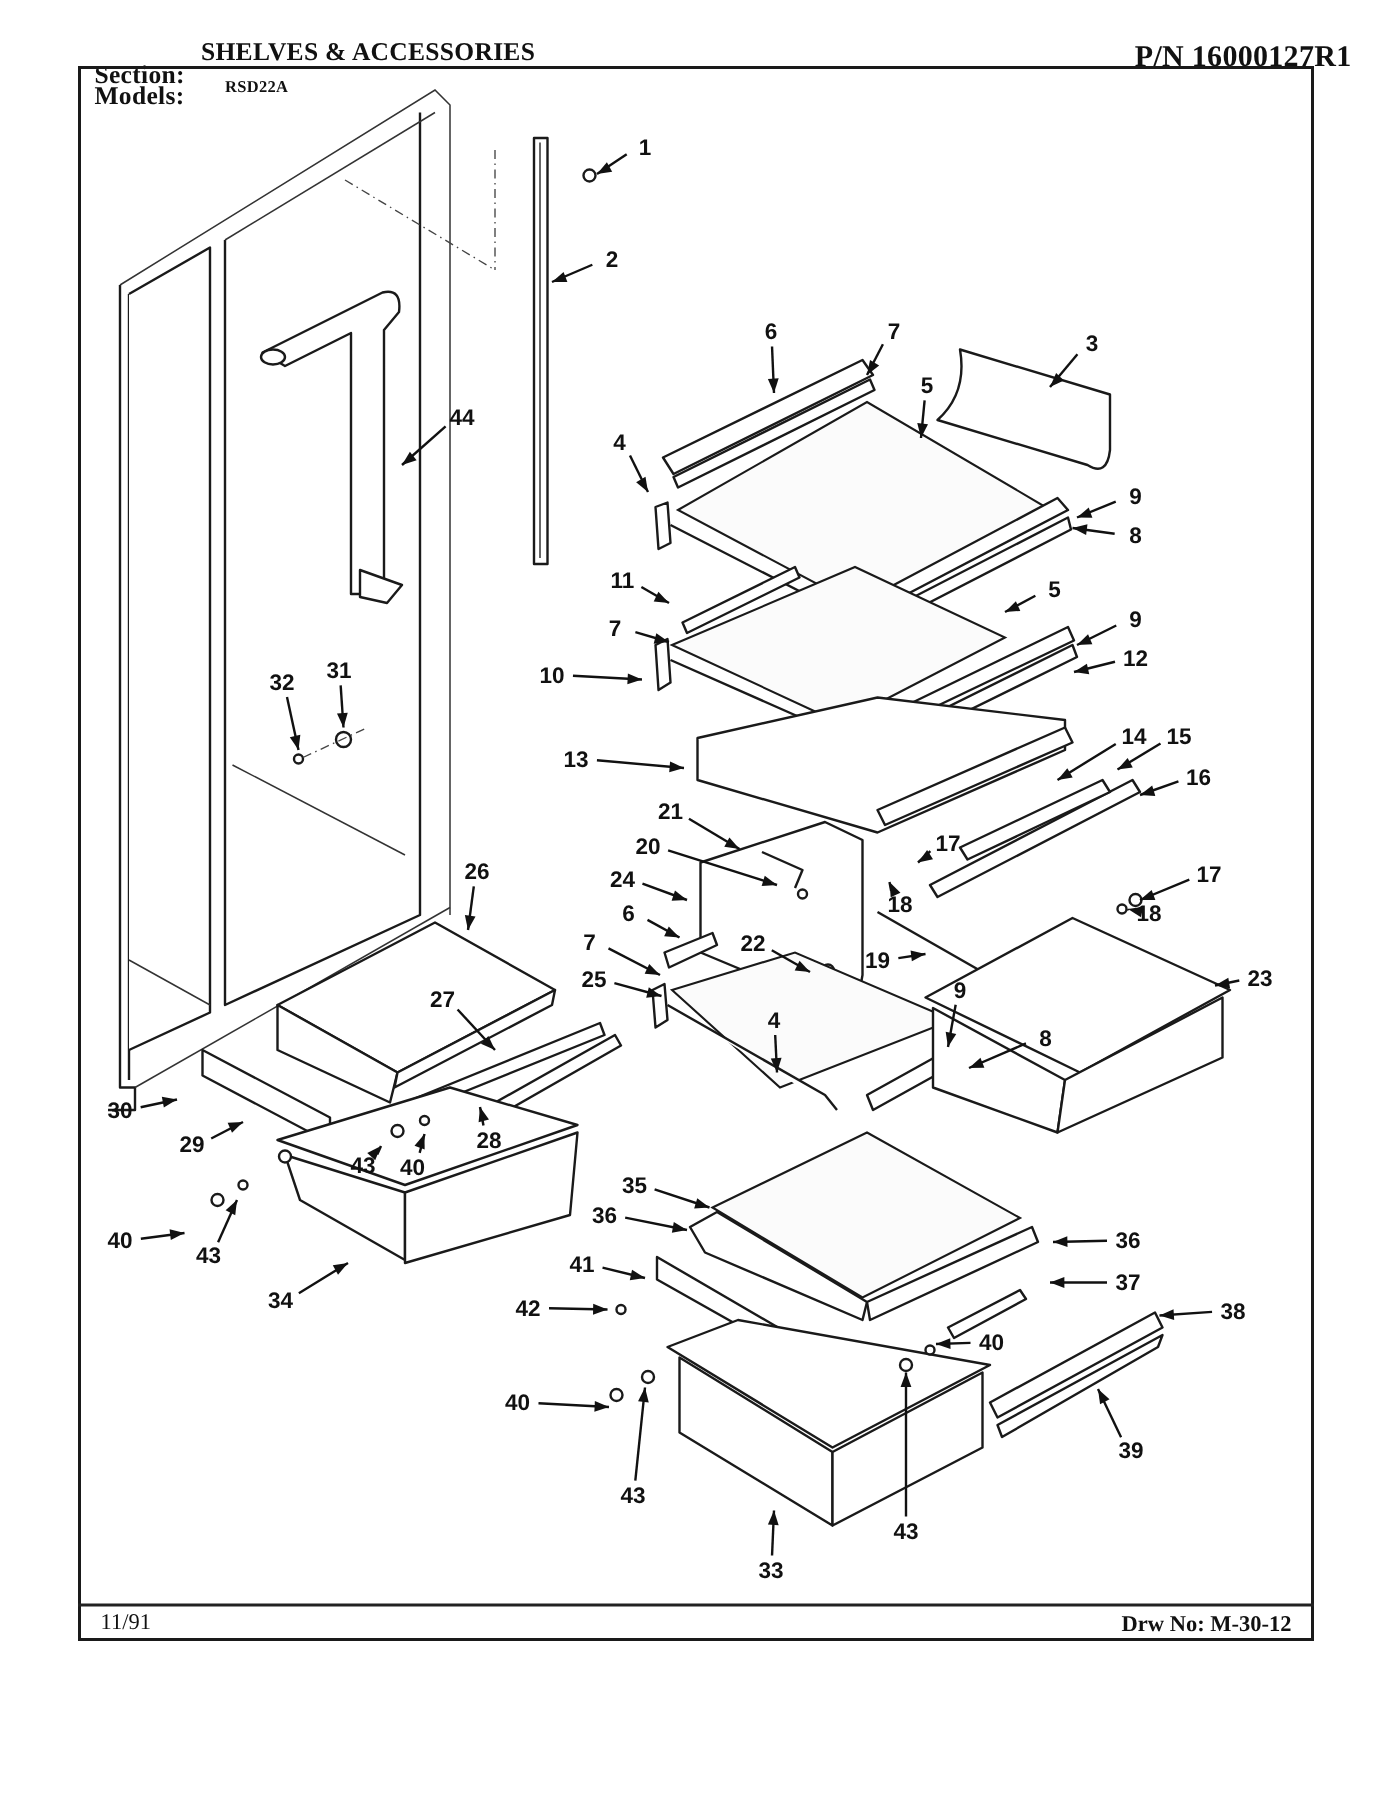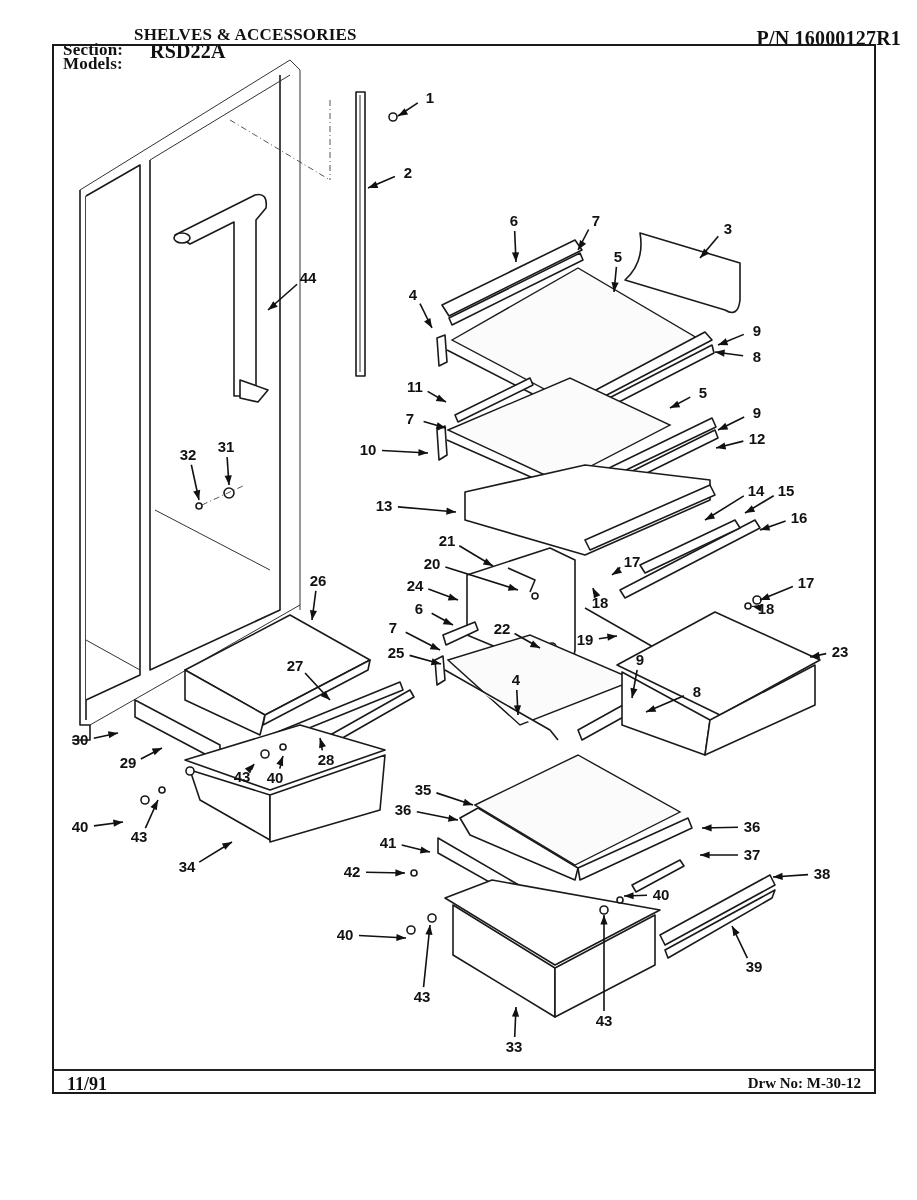--- a/index.html
+++ b/index.html
@@ -2,26 +2,26 @@
 <html><head>
 <meta charset="utf-8">
 <style>
   html, body { margin: 0; padding: 0; background: #ffffff; }
   body { width: 917px; height: 1200px; position: relative; overflow: hidden;
          font-family: "Liberation Serif", "DejaVu Serif", serif; color: #111; }
   .hdr { position: absolute; font-weight: bold; font-size: 17px; letter-spacing: 0.2px; white-space: nowrap; }
   #section-label { left: 63px; top: 40px; }
   #section-value { left: 134px; top: 25px; }
   #models-label { left: 63px; top: 54px; }
-  #models-value { left: 150px; top: 40px; font-size: 20px; }
+  #models-value { left: 150px; top: 52px; font-size: 11px; }
   #pn { right: 16px; top: 27px; font-size: 20px; }
   .frame { position: absolute; left: 52px; top: 44px; width: 824px; height: 1050px;
            border: 2px solid #1a1a1a; box-sizing: border-box; }
   .footer-line { position: absolute; left: 52px; top: 1069px; width: 824px; border-top: 2px solid #222; }
-  #date { position: absolute; left: 67px; top: 1074px; font-weight: bold; font-size: 18px; }
+  #date { position: absolute; left: 67px; top: 1074px; font-weight: normal; font-size: 15px; }
   #drw { position: absolute; right: 56px; top: 1075px; font-weight: bold; font-size: 15px; margin-left: 48px; }
   svg#diagram { position: absolute; left: 0; top: 0; }
   .part { fill: #fff; stroke: #1a1a1a; stroke-width: 1.6; stroke-linejoin: round; }
   .thin { fill: none; stroke: #333; stroke-width: 1; }
   .dash { fill: none; stroke: #444; stroke-width: 0.9; stroke-dasharray: 6 3 1 3; }
   .glass { fill: #fbfbfb; stroke: #1a1a1a; stroke-width: 1.4; }
   .lead { stroke: #111; stroke-width: 1.6; fill: none; }
   .callout { font-family: "Liberation Sans", "DejaVu Sans", sans-serif; font-size: 15px; font-weight: bold; fill: #111; }
 </style>
 </head>

